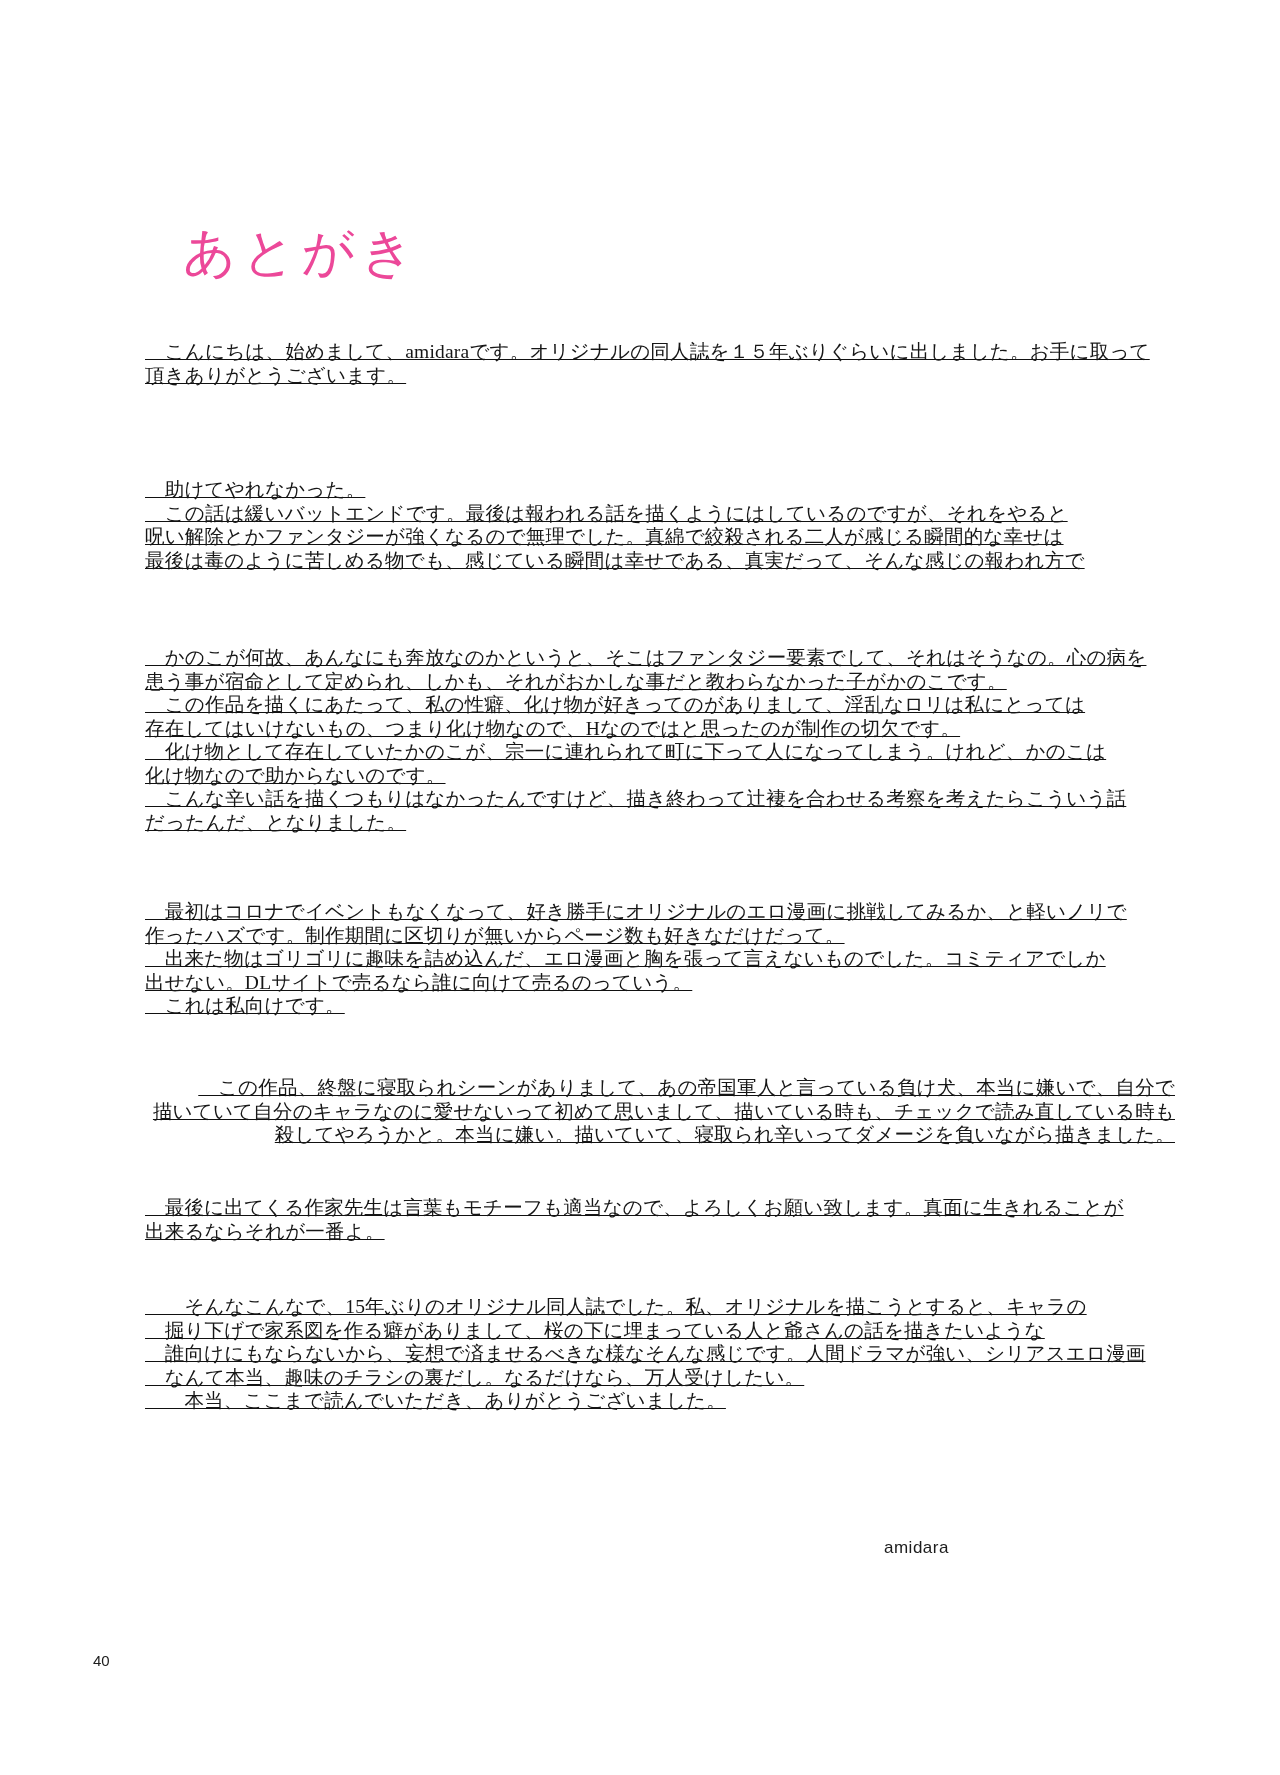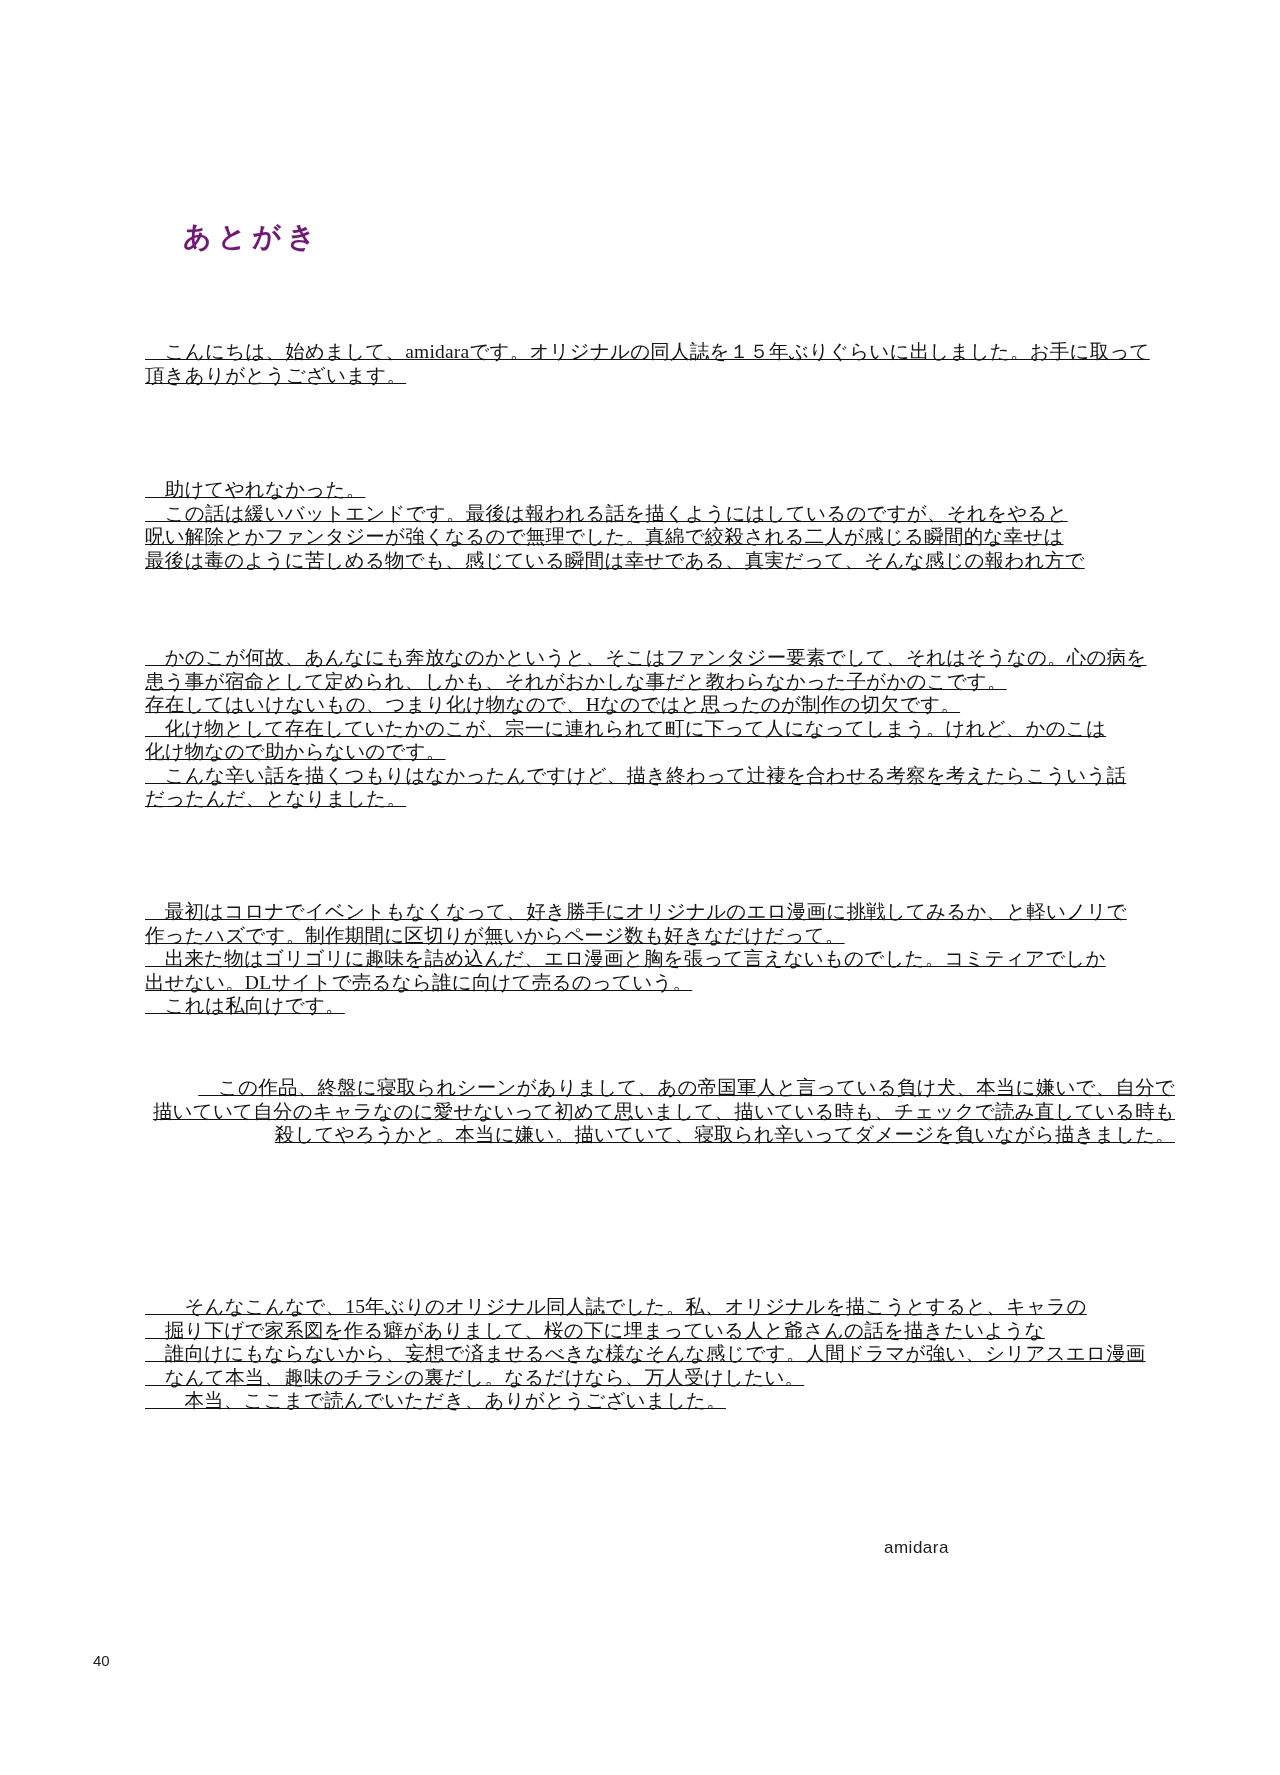--- a/index.html
+++ b/index.html
@@ -14,24 +14,24 @@
     margin: 0 auto;
     background: #ffffff;
     color: #111111;
     font-family: "Liberation Serif", "DejaVu Serif", serif;
     overflow: hidden;
   }
   .title {
     position: absolute;
     left: 183px;
     top: 218px;
-    font-size: 28px;
-    font-weight: 700;
+    font-size: 52px;
+    font-weight: 400;
     letter-spacing: 6px;
-    color: #701a75;
+    color: #ec4899;
   }
   .para {
     position: absolute;
     left: 145px;
     width: 1030px;
     text-decoration: underline;
   }
   .line {
     font-size: 19.5px;
     line-height: 23.5px;
@@ -80,20 +80,21 @@
   <div class="para p2">
     <div class="line">　助けてやれなかった。</div>
     <div class="line">　この話は緩いバットエンドです。最後は報われる話を描くようにはしているのですが、それをやると</div>
     <div class="line">呪い解除とかファンタジーが強くなるので無理でした。真綿で絞殺される二人が感じる瞬間的な幸せは</div>
     <div class="line">最後は毒のように苦しめる物でも、感じている瞬間は幸せである、真実だって、そんな感じの報われ方で</div>
   </div>
 
   <div class="para p3">
     <div class="line">　かのこが何故、あんなにも奔放なのかというと、そこはファンタジー要素でして、それはそうなの。心の病を</div>
     <div class="line">患う事が宿命として定められ、しかも、それがおかしな事だと教わらなかった子がかのこです。</div>
+    <div class="line">　この作品を描くにあたって、私の性癖、化け物が好きってのがありまして、淫乱なロリは私にとっては</div>
     <div class="line">存在してはいけないもの、つまり化け物なので、Hなのではと思ったのが制作の切欠です。</div>
     <div class="line">　化け物として存在していたかのこが、宗一に連れられて町に下って人になってしまう。けれど、かのこは</div>
     <div class="line">化け物なので助からないのです。</div>
     <div class="line">　こんな辛い話を描くつもりはなかったんですけど、描き終わって辻褄を合わせる考察を考えたらこういう話</div>
     <div class="line">だったんだ、となりました。</div>
   </div>
 
   <div class="para p4">
     <div class="line">　最初はコロナでイベントもなくなって、好き勝手にオリジナルのエロ漫画に挑戦してみるか、と軽いノリで</div>
     <div class="line">作ったハズです。制作期間に区切りが無いからページ数も好きなだけだって。</div>
@@ -101,20 +102,24 @@
     <div class="line">出せない。DLサイトで売るなら誰に向けて売るのっていう。</div>
     <div class="line">　これは私向けです。</div>
   </div>
 
   <div class="para p5">
     <div class="line">　この作品、終盤に寝取られシーンがありまして、あの帝国軍人と言っている負け犬、本当に嫌いで、自分で</div>
     <div class="line">描いていて自分のキャラなのに愛せないって初めて思いまして、描いている時も、チェックで読み直している時も</div>
     <div class="line">殺してやろうかと。本当に嫌い。描いていて、寝取られ辛いってダメージを負いながら描きました。</div>
   </div>
 
+  <div class="para p6">
+    <div class="line">　最後に出てくる作家先生は言葉もモチーフも適当なので、よろしくお願い致します。真面に生きれることが</div>
+    <div class="line">出来るならそれが一番よ。</div>
+  </div>
 
   <div class="para p7">
     <div class="line">　　そんなこんなで、15年ぶりのオリジナル同人誌でした。私、オリジナルを描こうとすると、キャラの</div>
     <div class="line">　掘り下げで家系図を作る癖がありまして、桜の下に埋まっている人と爺さんの話を描きたいような</div>
     <div class="line">　誰向けにもならないから、妄想で済ませるべきな様なそんな感じです。人間ドラマが強い、シリアスエロ漫画</div>
     <div class="line">　なんて本当、趣味のチラシの裏だし。なるだけなら、万人受けしたい。</div>
     <div class="line">　　本当、ここまで読んでいただき、ありがとうございました。</div>
   </div>
 
   <div class="signature">amidara</div>

